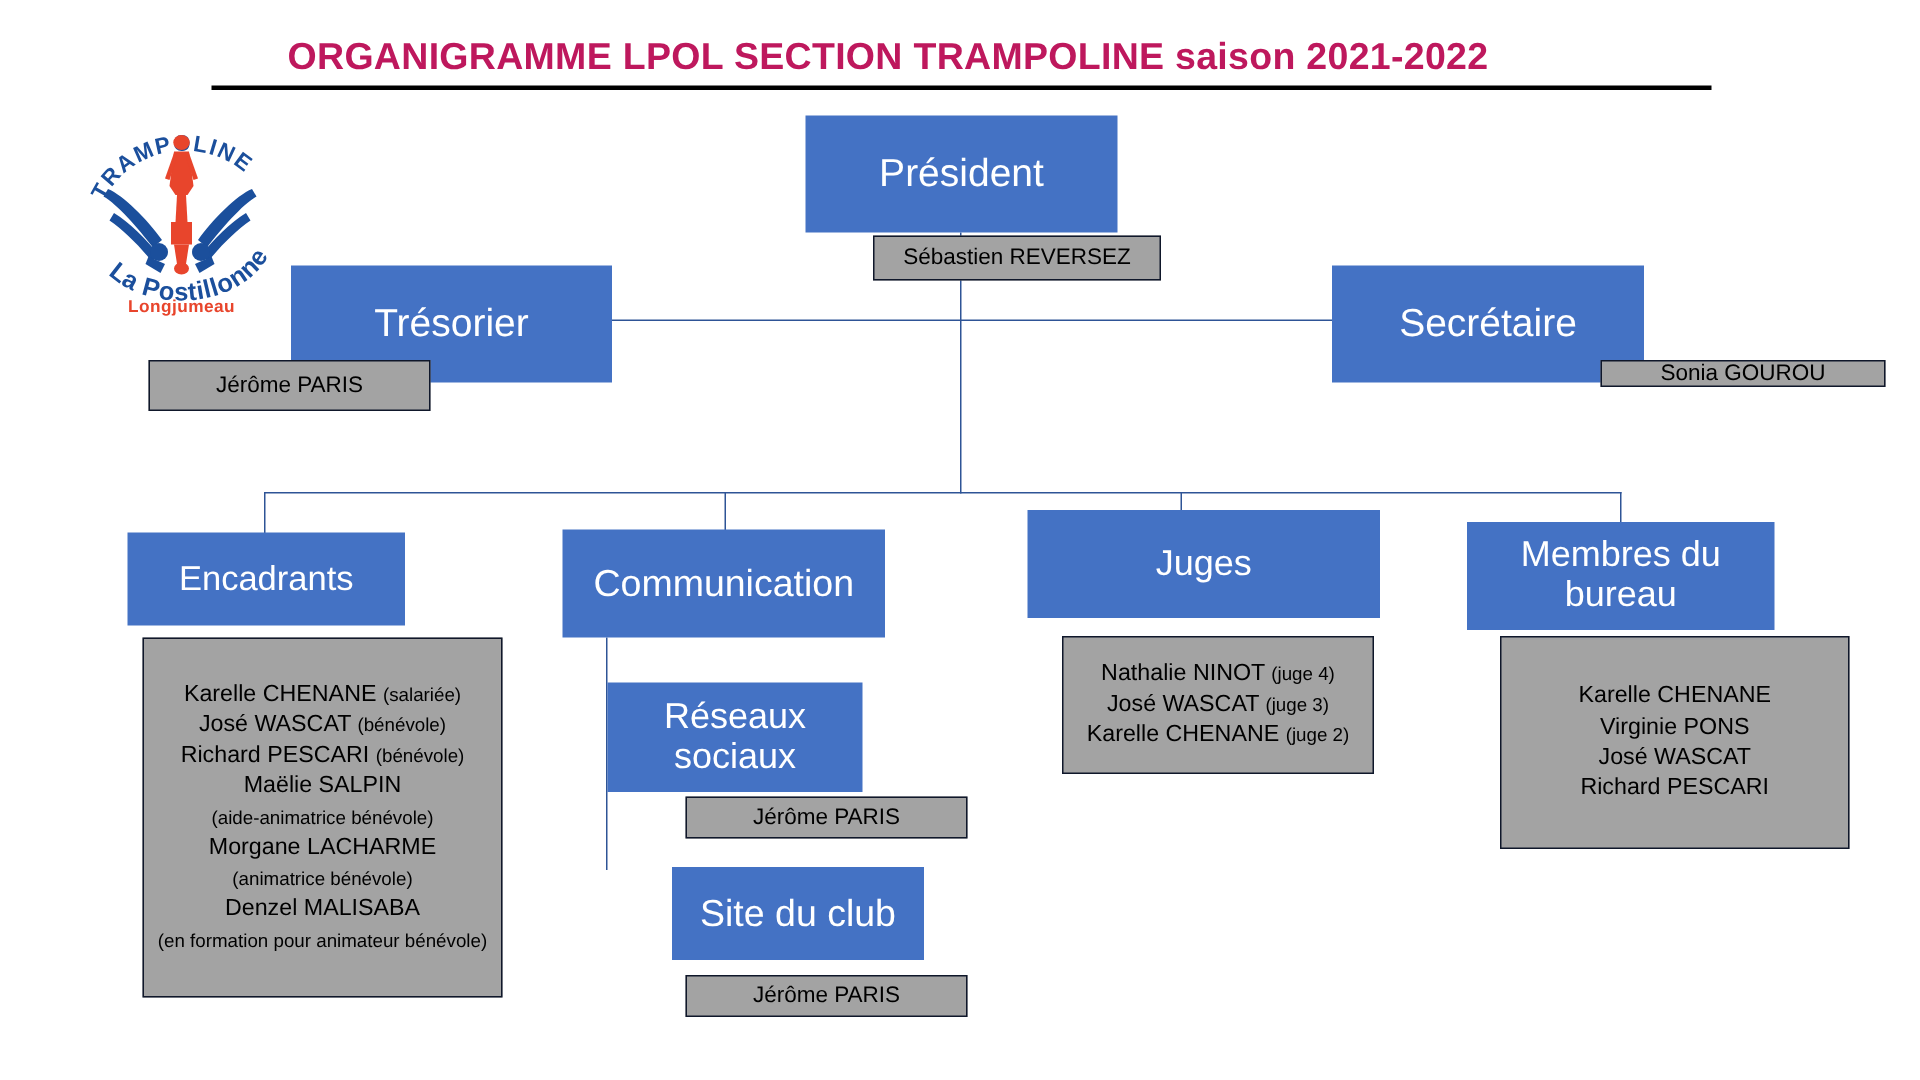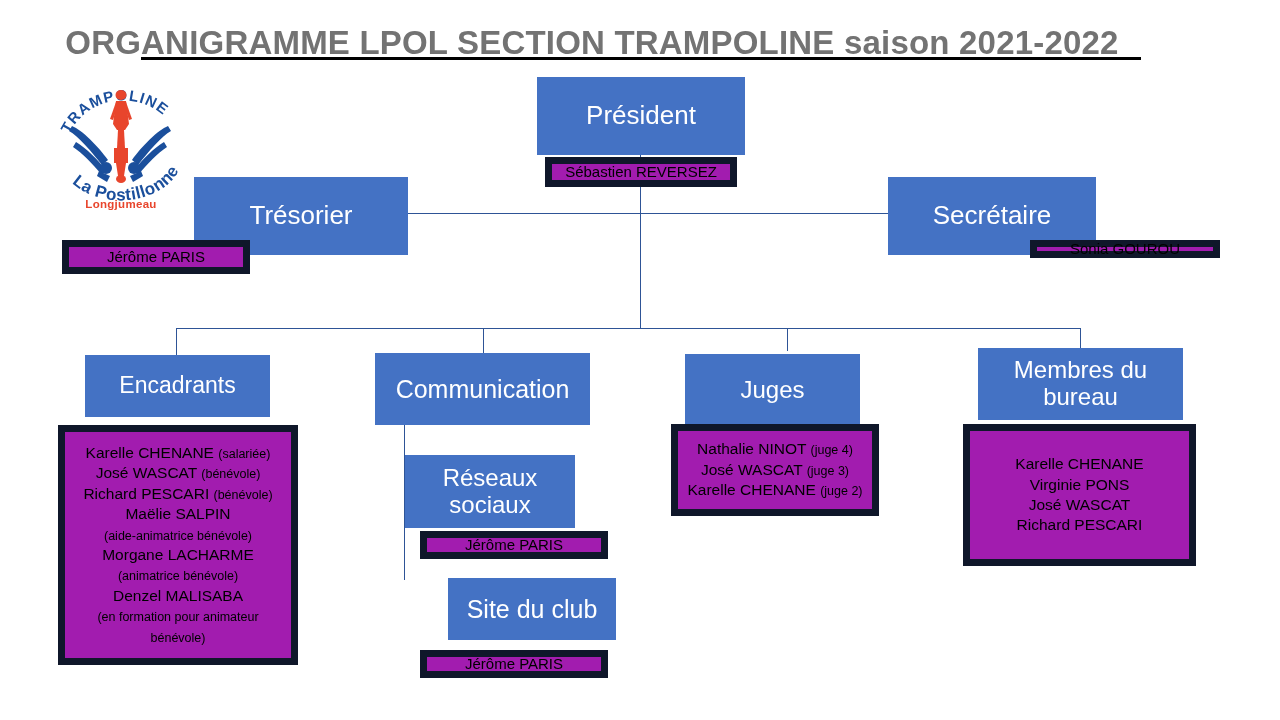--- a/index.html
+++ b/index.html
@@ -11,23 +11,23 @@
     overflow:hidden;
     position:relative;
   }
   #chart{position:absolute;left:0;top:0;width:1280px;height:720px;}
 
   
   .title{
     position:absolute;
     left:0; top:24px; width:1184px;
     text-align:center;
-    font-size:33px;
+    font-size:25px;
     font-weight:bold;
-    color:#737373;
+    color:#be185d;
     letter-spacing:.2px;
     white-space:nowrap;
   }
   .title-underline{
     position:absolute;
     left:141px; top:57px; width:1000px; height:3px;
     background:#000000;
   }
 
   
@@ -44,30 +44,31 @@
     justify-content:center;
     text-align:center;
     line-height:1.12;
     box-sizing:border-box;
     padding:2px 15px;
   }
 
   
   .wb{
     position:absolute;
-    background:#a21caf;
-    border:7px solid #0f172a;
+    background:#a3a3a3;
+    border:1px solid #0f172a;
     color:#000000;
     display:flex;
     align-items:center;
     justify-content:center;
     text-align:center;
     box-sizing:border-box;
     font-size:15px;
     line-height:1.2;
+    margin-left:37px;
   }
   .wb.list{
     align-items:center;
     flex-direction:column;
     justify-content:center;
     padding:6px 4px;
   }
   .wb.list .row{
     width:100%;
     text-align:center;
@@ -82,21 +83,21 @@
   .ln{position:absolute;background:#2E5496;}
   .lnv{width:1px;}
   .lnh{height:1px;}
 
   
   #bx-president{left:537px;top:77px;width:208px;height:78px;font-size:26px;}
   #bx-tresorier{left:194px;top:177px;width:214px;height:78px;font-size:26px;}
   #bx-secretaire{left:888px;top:177px;width:208px;height:78px;font-size:26px;}
   #bx-encadrants{left:85px;top:355px;width:185px;height:62px;font-size:23px;}
   #bx-communication{left:375px;top:353px;width:215px;height:72px;font-size:25px;}
-  #bx-juges{left:685px;top:354px;width:175px;height:72px;font-size:24px;}
+  #bx-juges{left:685px;top:340px;width:235px;height:72px;font-size:24px;}
   #bx-membres{left:978px;top:348px;width:205px;height:72px;font-size:24px;}
   #bx-reseaux{left:405px;top:455px;width:170px;height:73px;font-size:24px;}
   #bx-site{left:400px;top:578px;width:168px;height:62px;font-size:25px;margin-left:48px;}
 
   
   #wb-president{left:545px;top:157px;width:192px;height:30px;}
   #wb-tresorier{left:62px;top:240px;width:188px;height:34px;}
   #wb-secretaire{left:1030px;top:240px;width:190px;height:18px;}
   #wb-reseaux{left:420px;top:531px;width:188px;height:28px;}
   #wb-site{left:420px;top:650px;width:188px;height:28px;}

